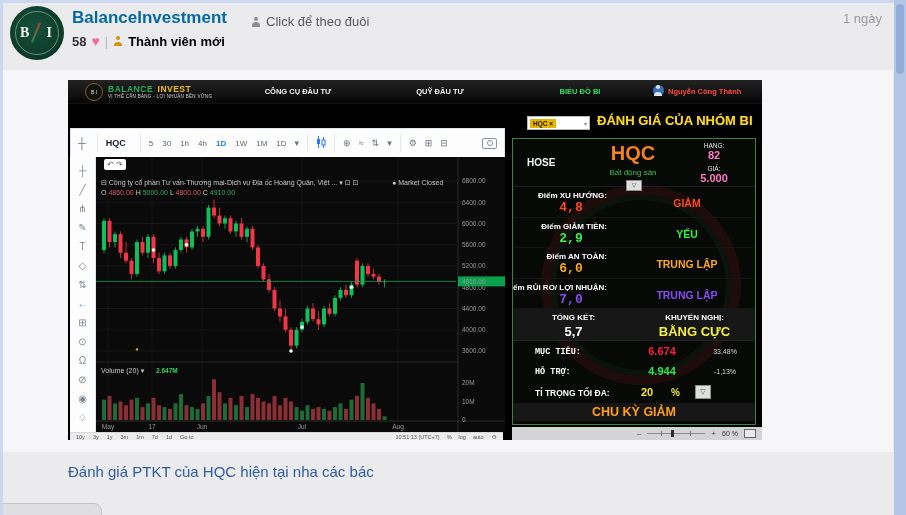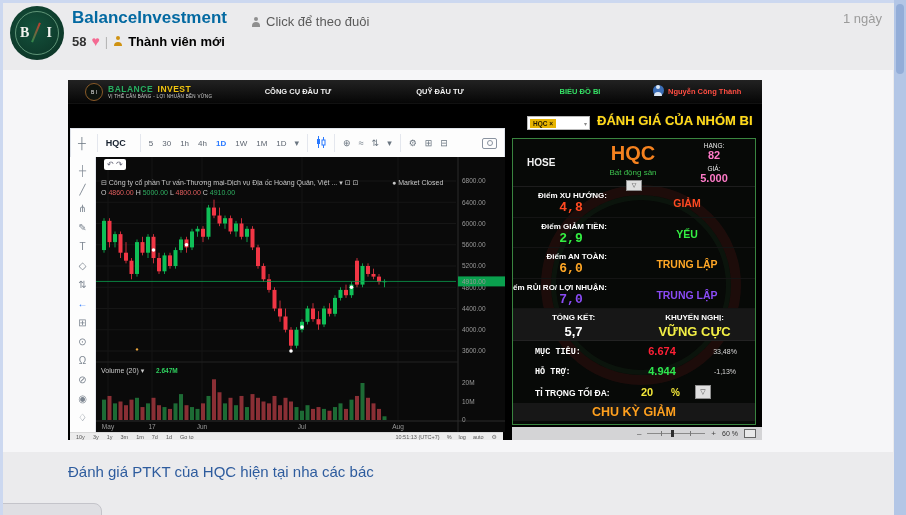--- a/index.html
+++ b/index.html
@@ -493,21 +493,21 @@
           </div>
         </div>
 
       <div class="sumrow">
         <div class="scell" style="left:0">
           <div class="sl">TỔNG KẾT:</div>
           <div class="sv">5,7</div>
         </div>
         <div class="scell" style="left:121px">
           <div class="sl">KHUYẾN NGHỊ:</div>
-          <div class="sv" id="recval" style="color: rgb(243, 239, 69);">VỮNG CỰC</div>
+          <div class="sv" id="recval" style="color: rgb(243, 239, 69);">BẰNG CỰC</div>
         </div>
       </div>
 
       <div>
           <div class="drow">
             <span class="dlabel">MỤC TIÊU:</span>
             <span class="dvalue" style="color: rgb(255, 32, 54);">6.674</span>
             <span class="dpct">33,48%</span>
           </div>
           <div class="drow">

